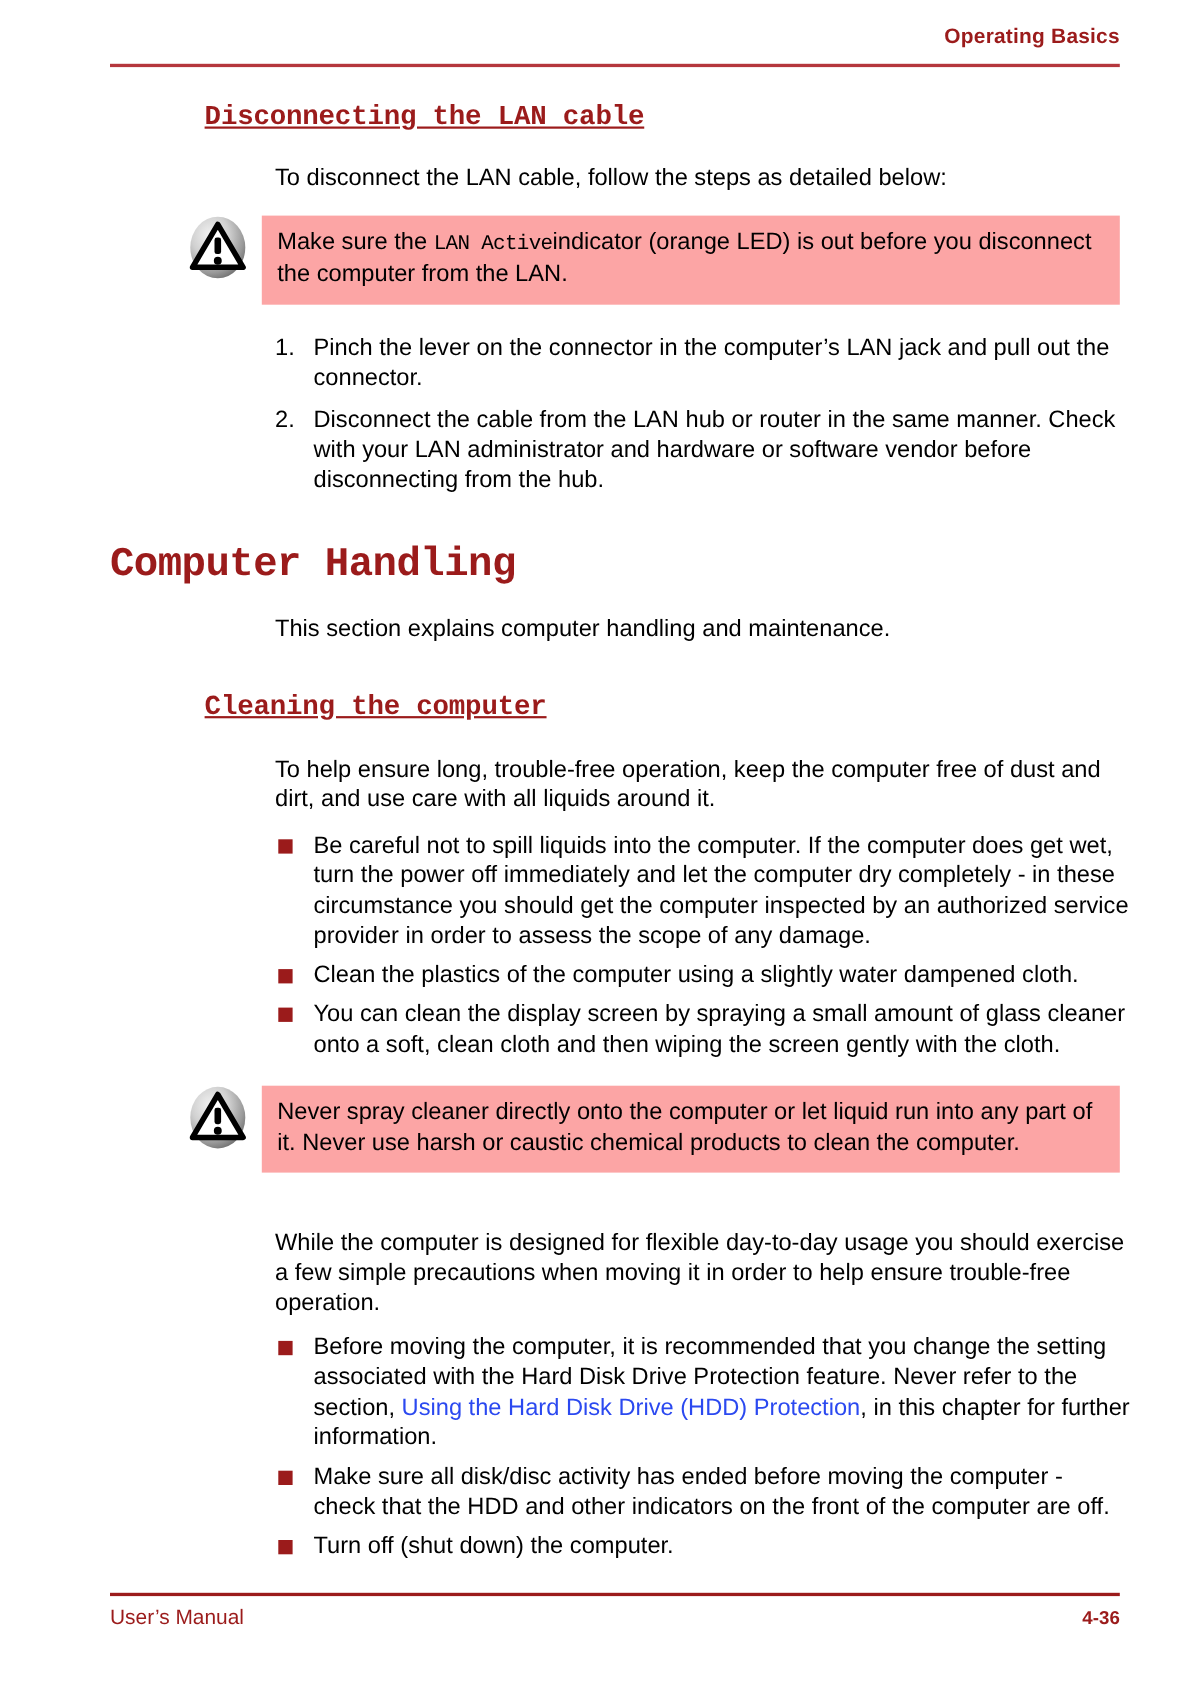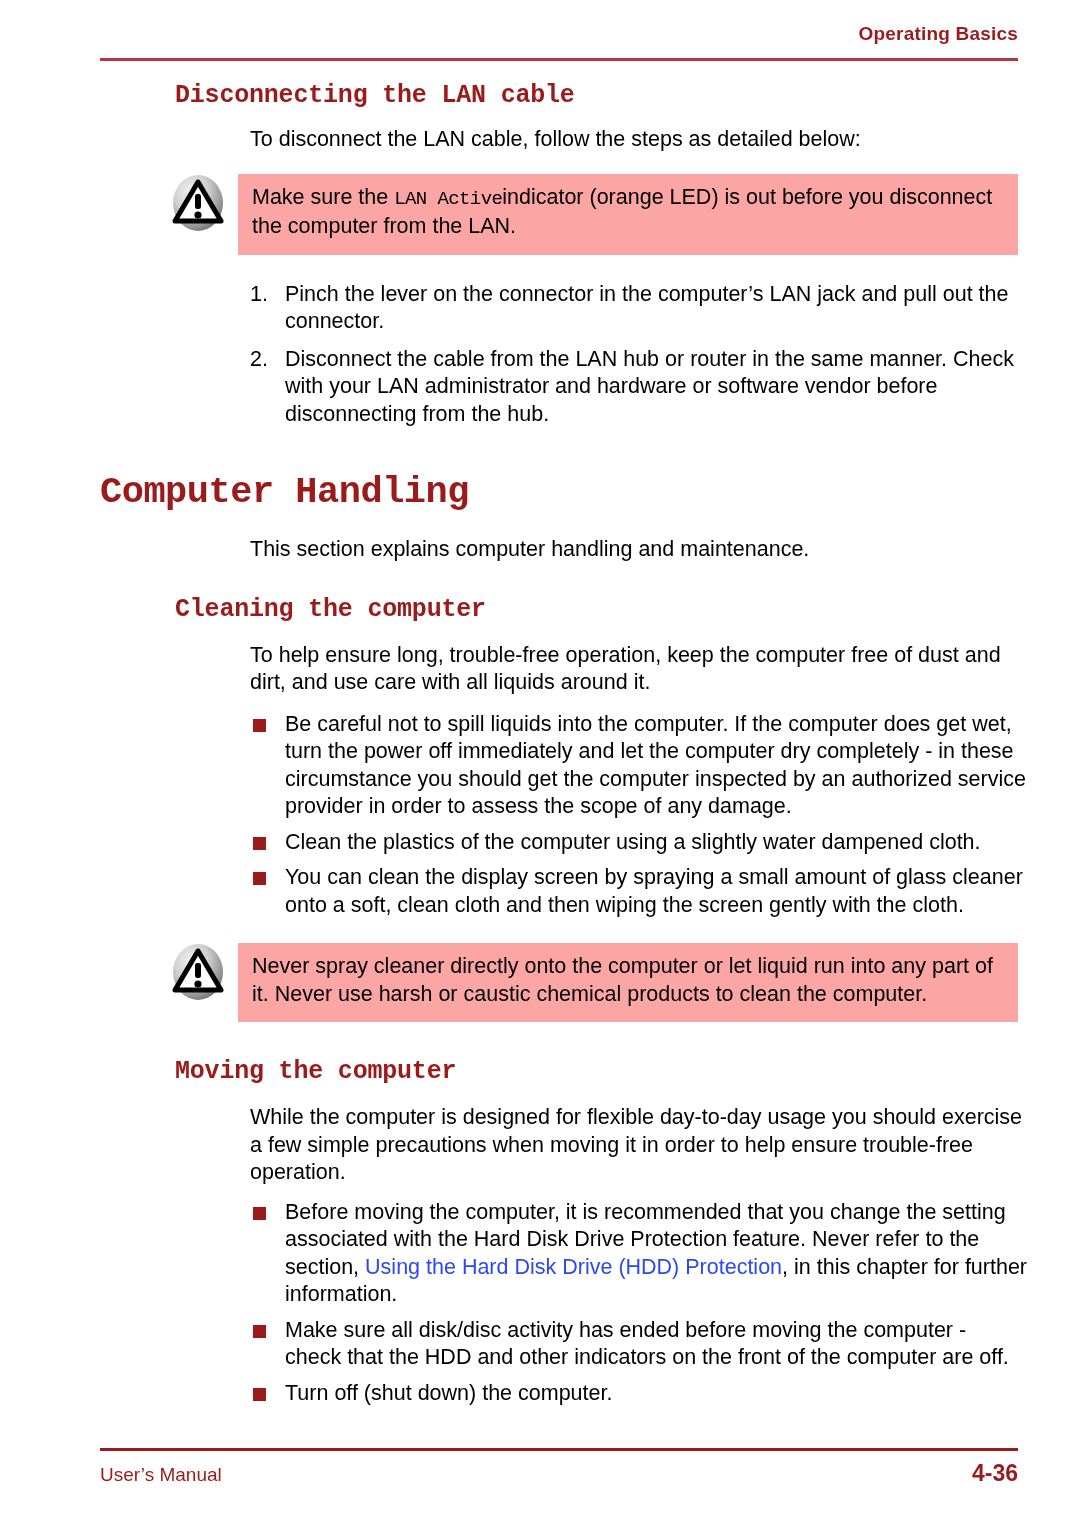--- a/index.html
+++ b/index.html
@@ -69,23 +69,24 @@
     margin: 0;
     padding: 0 0 0 100px;
     line-height: 48px;
   }
   .h2-sub {
     font-family: "Liberation Mono", "DejaVu Sans Mono", monospace;
     font-weight: bold;
     font-size: 25px;
     color: #9b1b1b;
     letter-spacing: -0.2px;
-    margin: 0;
+    margin: 11px;
     padding: 0 0 0 175px;
     line-height: 32px;
+    text-decoration: underline;
   }
 
   
   .body-text {
     font-family: "Liberation Sans", sans-serif;
     font-size: 21.5px;
     line-height: 27.5px;
     color: #000000;
     margin: 0;
     padding: 0 52px 0 250px;
@@ -208,21 +209,21 @@
     justify-content: space-between;
     align-items: baseline;
   }
   .footer-left {
     font-family: "Liberation Sans", sans-serif;
     font-size: 19px;
     color: #9b1b1b;
   }
   .footer-right {
     font-family: "Liberation Sans", sans-serif;
-    font-size: 23px;
+    font-size: 17px;
     font-weight: bold;
     color: #9b1b1b;
   }
 
   .sp-8  { height: 8px; }
   .sp-10 { height: 10px; }
   .sp-12 { height: 12px; }
   .sp-14 { height: 14px; }
   .sp-16 { height: 16px; }
   .sp-20 { height: 20px; }
@@ -334,21 +335,20 @@
           <circle cx="28" cy="41" r="3.6" fill="#000000"></circle>
         </svg>
       </div>
       <div class="caution-body">
         <p>Never spray cleaner directly onto the computer or let liquid run into any part of it. Never use harsh or caustic chemical products to clean the computer.</p>
       </div>
     </div>
 
     <div class="sp-34"></div>
 
-    <h2 class="h2-sub">Moving the computer</h2>
     <div class="sp-16"></div>
     <p class="body-text">While the computer is designed for flexible day-to-day usage you should exercise a few simple precautions when moving it in order to help ensure trouble-free operation.</p>
     <div class="sp-12"></div>
 
     <ul class="bullet-list">
       <li class="bullet-item">
         <span class="bullet-square"></span>
         <span>Before moving the computer, it is recommended that you change the setting associated with the Hard Disk Drive Protection feature. Never refer to the section, </span><a class="link" href="#">Using the Hard Disk Drive (HDD) Protection</a><span>, in this chapter for further information.</span>
       </li>
       <div class="sp-8"></div>

